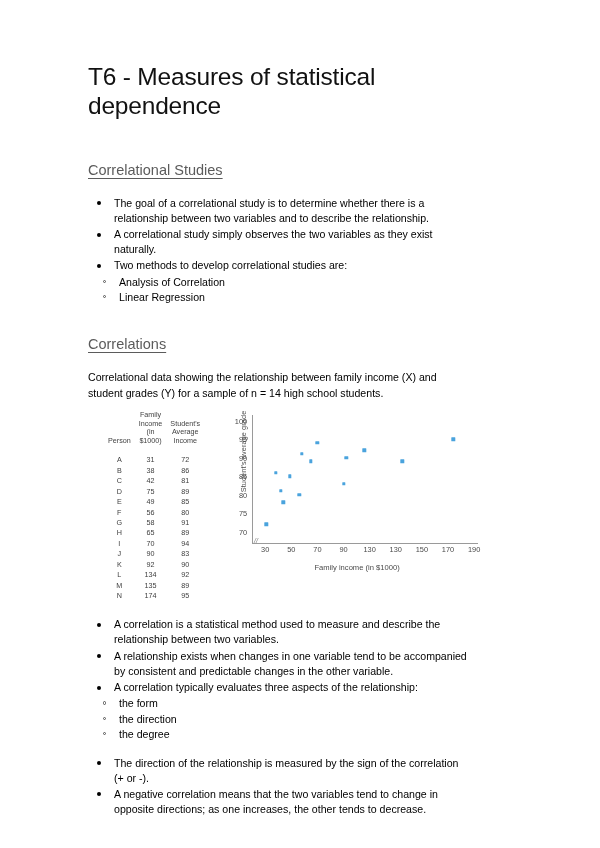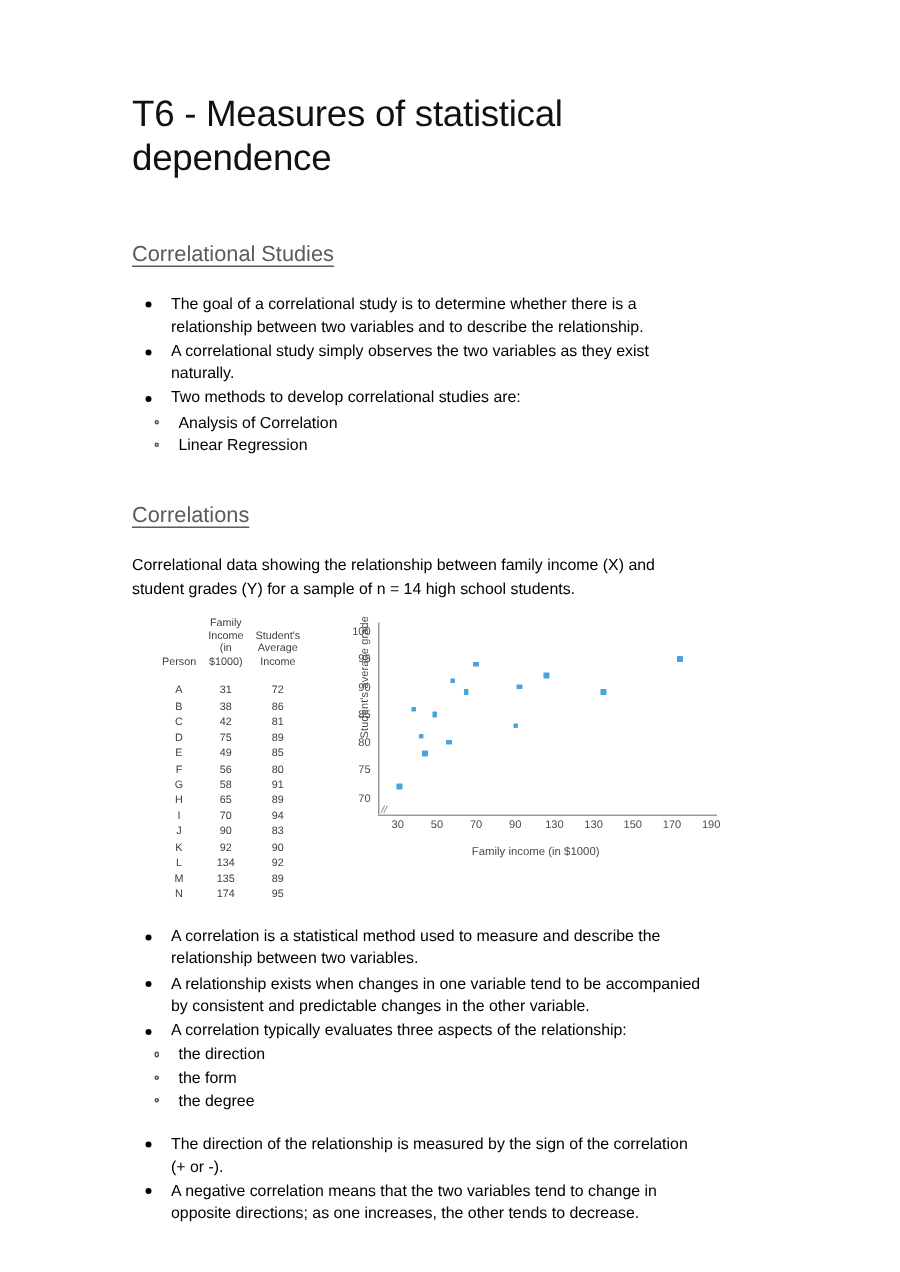--- a/index.html
+++ b/index.html
@@ -383,22 +383,22 @@
         <span class="btext">A correlation is a statistical method used to measure and describe the relationship between two variables.</span>
       </li>
     <li>
         <span class="btext">A relationship exists when changes in one variable tend to be accompanied by consistent and predictable changes in the other variable.</span>
       </li>
     <li>
         <span class="btext">A correlation typically evaluates three aspects of the relationship:</span>
       </li>
   </ul>
   <ul class="sub">
+    <li>the form</li>
     <li>the direction</li>
-    <li>the form</li>
     <li>the degree</li>
   </ul>
 
   <div style="height:13px"></div>
 
   <ul class="bullets">
     <li>
         <span class="btext">The direction of the relationship is measured by the sign of the correlation (+ or -).</span>
       </li>
     <li>

